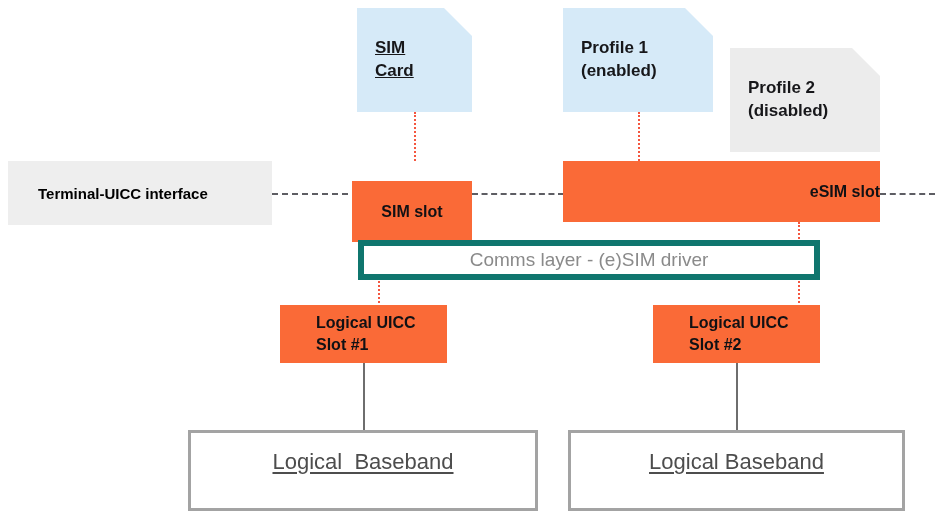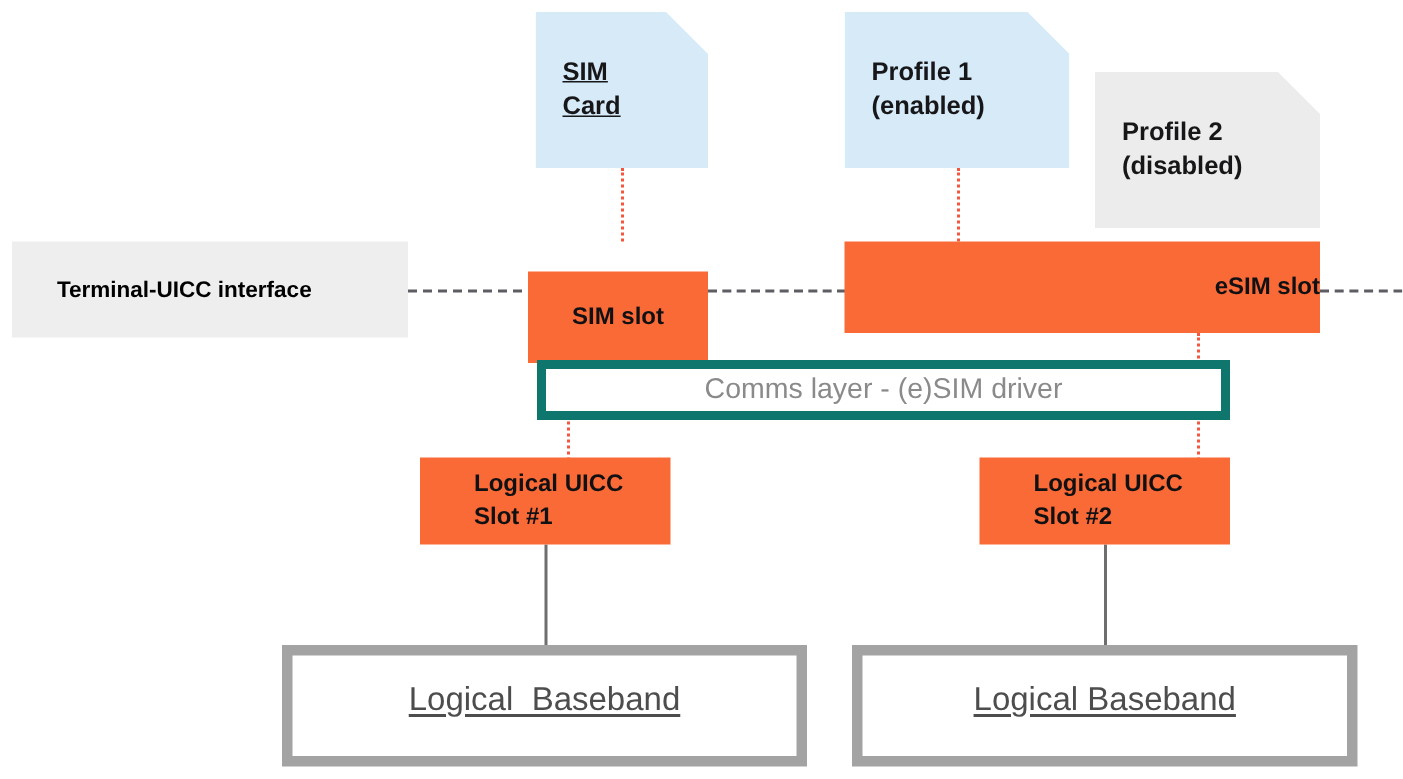--- a/index.html
+++ b/index.html
@@ -70,21 +70,21 @@
     justify-content: center;
     font-size: 19px;
     color: #8a8a8a;
     font-weight: normal;
     z-index: 3;
   }
 
   
   .baseband {
     background: #ffffff;
-    border: 7px solid #a3a3a3;
+    border: 3px solid #a3a3a3;
     display: flex;
     align-items: flex-start;
     justify-content: center;
     padding-top: 16px;
     z-index: 3;
   }
   .baseband span {
     font-size: 22px;
     color: #4d4d4d;
     text-decoration: underline;

